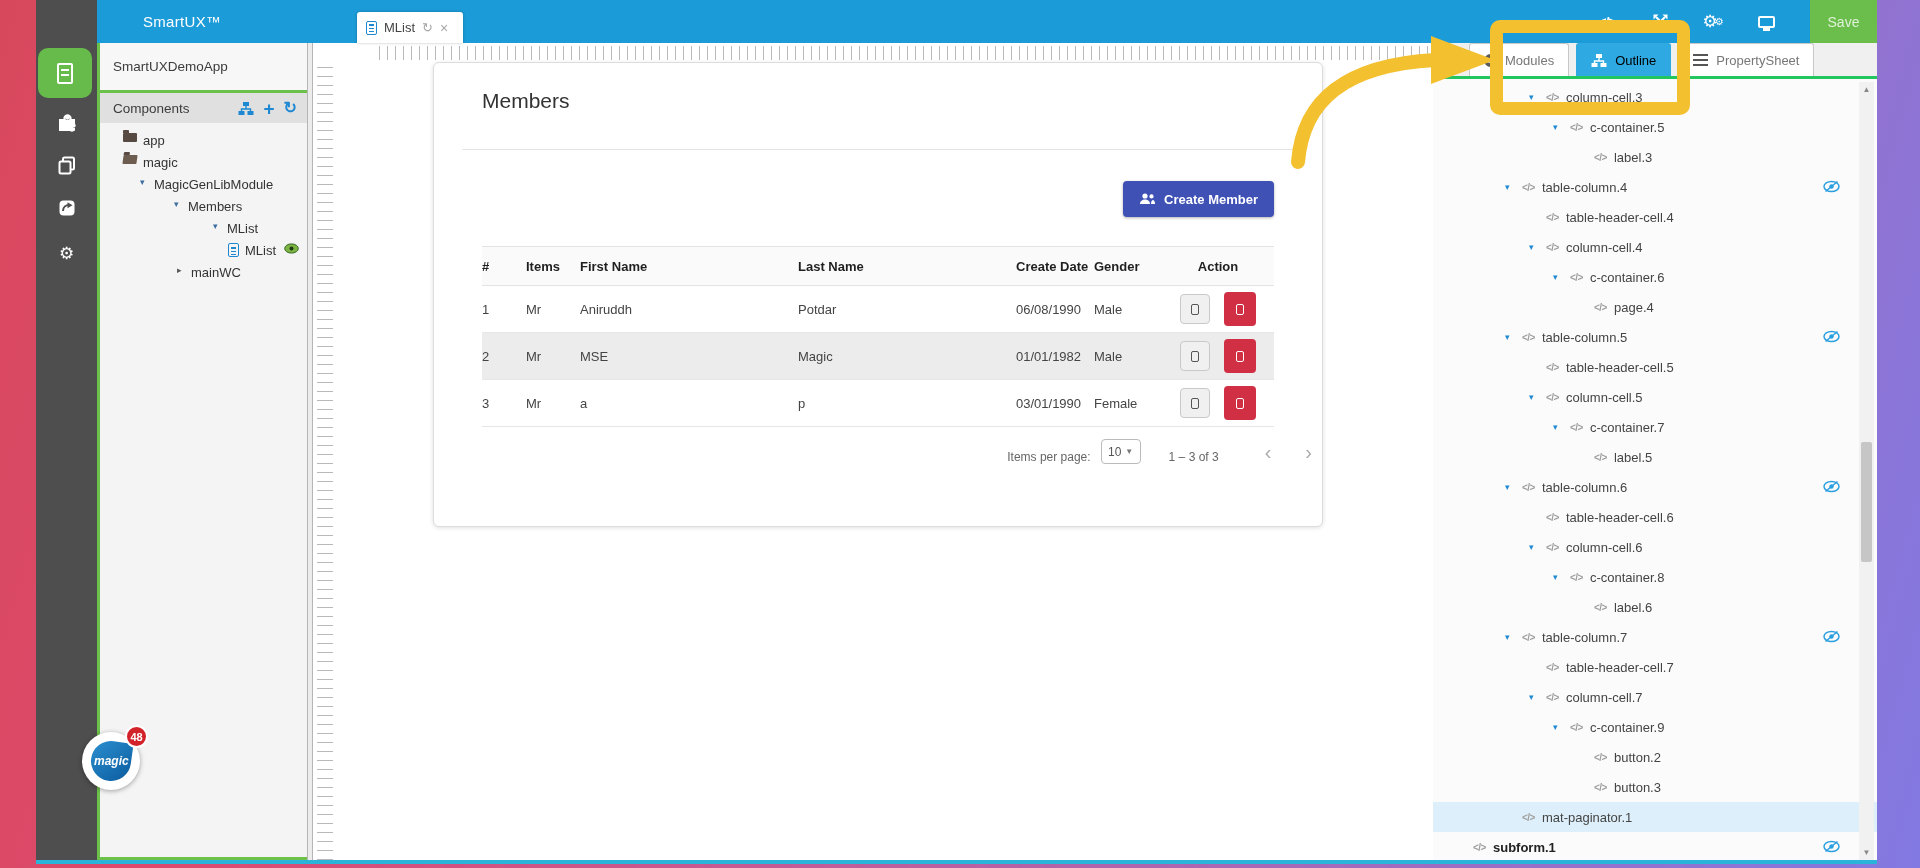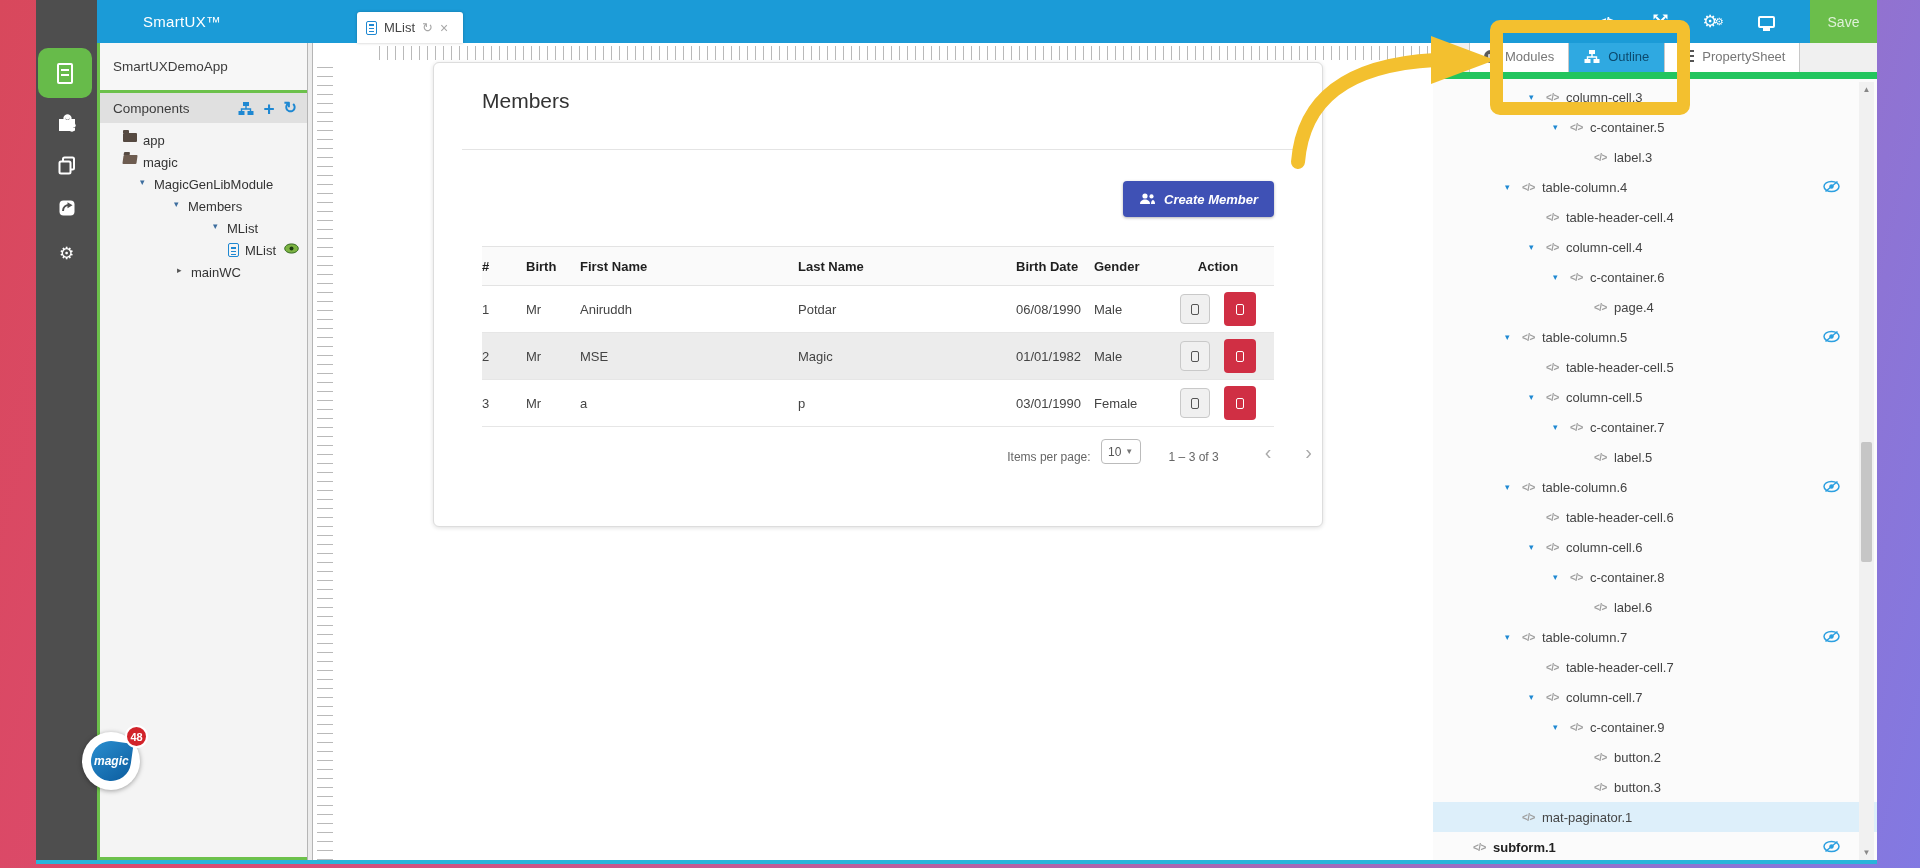--- a/index.html
+++ b/index.html
@@ -79,21 +79,21 @@
   .v-ruler { position:absolute; left:4px; top:17px; width:16px; bottom:0;
     background-image:repeating-linear-gradient(0deg,#b9b9b9 0 1px,transparent 1px 9px),
                      repeating-linear-gradient(0deg,#a9a9a9 0 1px,transparent 1px 45px);
     background-size:7px 100%,15px 100%; background-position:right top,right top; }
   .card { position:absolute; left:120px; top:19px; width:890px; height:465px; background:#fff;
     border:1px solid #ddd; border-radius:6px; box-shadow:0 1px 4px rgba(0,0,0,.13); }
   .card-title { position:absolute; left:48px; top:26px; font-size:21px; color:#333; font-weight:500; }
   .title-rule { position:absolute; left:28px; right:28px; top:86px; height:1px; background:#e4e4e4; }
   .create-btn { position:absolute; right:48px; top:118px; height:36px; padding:0 16px; background:#3f51b5;
     border:none; border-radius:4px; color:#fff; font-size:13px; font-weight:bold; font-family:inherit;
-    display:flex; align-items:center; gap:8px; box-shadow:0 1px 3px rgba(0,0,0,.3);font-style:italic; }
+    display:flex; align-items:center; gap:8px; box-shadow:0 1px 3px rgba(0,0,0,.3); }
 
   
   .mtable { position:absolute; left:48px; right:48px; top:183px; font-size:13px; color:#444; }
   .trow { display:grid; grid-template-columns:44px 54px 218px 218px 78px 68px 1fr; align-items:center; }
   .thead { height:40px; font-weight:bold; color:#1f1f1f; background:#fafafa;
     border-top:1px solid #e3e3e3; border-bottom:1px solid #e3e3e3; }
   .thead .c-action { text-align:right; }
   .tbody-row { height:47px; border-bottom:1px solid #e6e6e6; }
   .tbody-row.alt { background:#ececec; }
   .c-action { display:flex; justify-content:center; align-items:center; gap:14px; }
@@ -106,25 +106,25 @@
   .paginator { position:absolute; right:10px; top:376px; display:flex; align-items:flex-end; font-size:12px; color:#666; }
   .pag-select { margin-left:10px; width:40px; height:25px; border:1px solid #bbb; border-radius:4px;
     display:flex; align-items:center; justify-content:center; gap:4px; color:#555; background:#fff; }
   .pag-select .dd { font-size:8px; color:#777; }
   .pag-range { margin-left:28px; }
   .pag-prev { margin-left:46px; font-size:20px; color:#aaa; }
   .pag-next { margin-left:34px; font-size:20px; color:#aaa; }
 
   
   .rightpanel { position:absolute; left:1397px; top:43px; width:444px; bottom:0; background:#fbfbfb; }
-  .rtabs { height:36px; background:#f0f0f0; display:flex; align-items:flex-end; padding-left:36px; 
-    border-bottom:7px solid #22c55e; }
+  .rtabs { height:36px; background:#f0f0f0; display:flex; align-items:flex-end; padding-left:36px; gap:7px;
+    border-bottom:3px solid #22c55e; }
   .rtab { height:33px; background:#fff; border:1px solid #c8c8c8; border-bottom:none; border-radius:3px 3px 0 0;
     display:flex; align-items:center; gap:8px; padding:0 14px; font-size:13px; color:#777; }
-  .rtab.active { background:#2fa9e1; border-color:#2fa9e1; color:#0c4a6e; }
+  .rtab.active { background:#2fa9e1; border-color:#2fa9e1; color:#000000; }
   .modules-glyph { width:13px; height:13px; background:#5a5a5a; border-radius:50%; position:relative; }
   .modules-glyph::after { content:""; position:absolute; left:4px; top:4px; width:5px; height:5px; background:#cfcfcf; border-radius:1px; }
   .psheet-glyph { width:15px; height:12px;
     background:repeating-linear-gradient(#555 0 2px, transparent 2px 5px); }
   .otree { position:relative; padding-top:3px; overflow:hidden; height:calc(100% - 36px); }
   .orow { height:30px; display:flex; align-items:center; font-size:13px; color:#444; position:relative; white-space:nowrap; }
   .orow .oarrow { width:17px; font-size:9px; color:#1e88d2; }
   .orow .ocode { color:#9e9e9e; font-size:10px; font-weight:bold; letter-spacing:-.5px; margin-right:7px; }
   .orow.selected { background:#ddeffa; }
   .orow.bold .olabel { font-weight:bold; color:#222; }
@@ -284,24 +284,24 @@
           <circle cx="12.5" cy="3.4" r="2.1" fill="#fff"></circle>
           <path d="M1 11 c0-3 2.3-4.6 5-4.6 s5 1.6 5 4.6 z" fill="#fff"></path>
           <path d="M12 11 c0-2.2 0.5-3.4 2-4 c1.5 0.6 2 1.8 2 4 z" fill="#fff"></path>
         </svg>
         <span>Create Member</span>
       </button>
 
       <div class="mtable">
         <div class="trow thead">
           <span>#</span>
-          <span>Birth</span>
+          <span>Items</span>
           <span>First Name</span>
           <span>Last Name</span>
-          <span>Birth Date</span>
+          <span>Create Date</span>
           <span>Gender</span>
           <span class="c-action">Action</span>
         </div>
         <div class="trow tbody-row">
           <span>1</span>
           <span>Mr</span>
           <span>Aniruddh</span>
           <span>Potdar</span>
           <span>06/08/1990</span>
           <span>Male</span>

